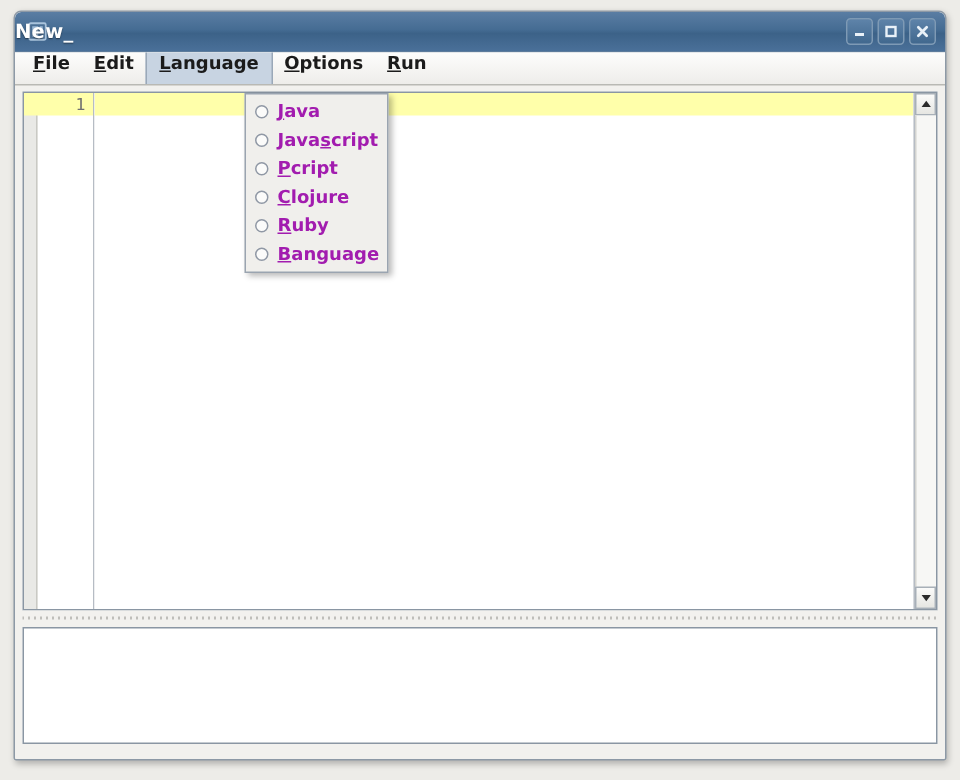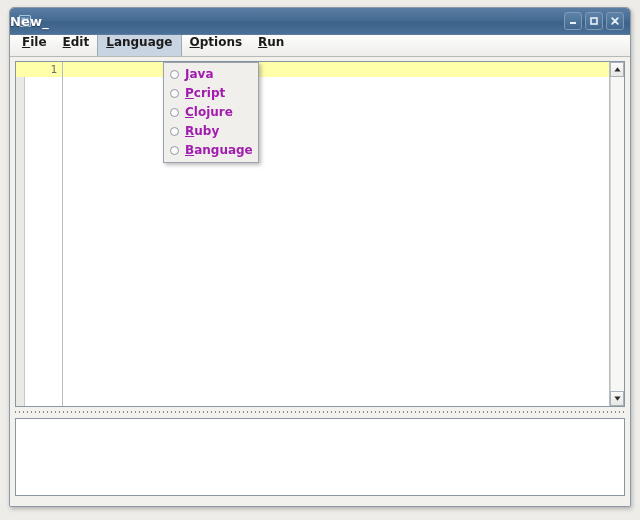--- a/index.html
+++ b/index.html
@@ -357,20 +357,24 @@
 
   </div>
 
   <div id="dropdown">
 
     <div class="dd-item">
       <span class="radio"></span>
       <span class="dd-label"><span class="mn">J</span><span>ava</span></span>
     </div>
 
+    <div class="dd-item">
+      <span class="radio"></span>
+      <span class="dd-label"><span>Java</span><span class="mn">s</span><span>cript</span></span>
+    </div>
 
     <div class="dd-item">
       <span class="radio"></span>
       <span class="dd-label"><span class="mn">P</span><span>cript</span></span>
     </div>
 
     <div class="dd-item">
       <span class="radio"></span>
       <span class="dd-label"><span class="mn">C</span><span>lojure</span></span>
     </div>

